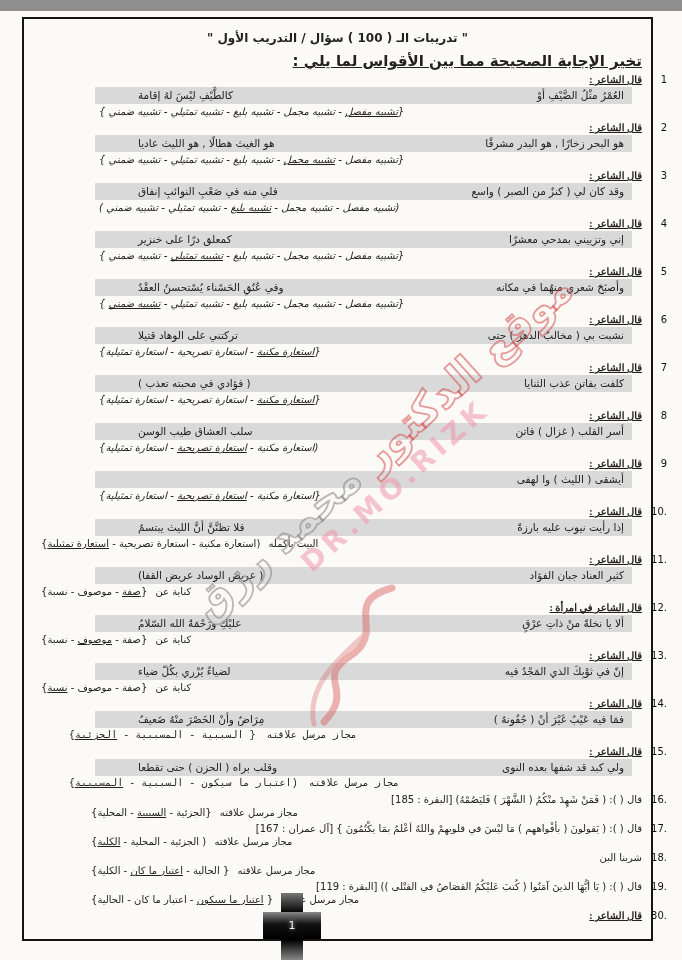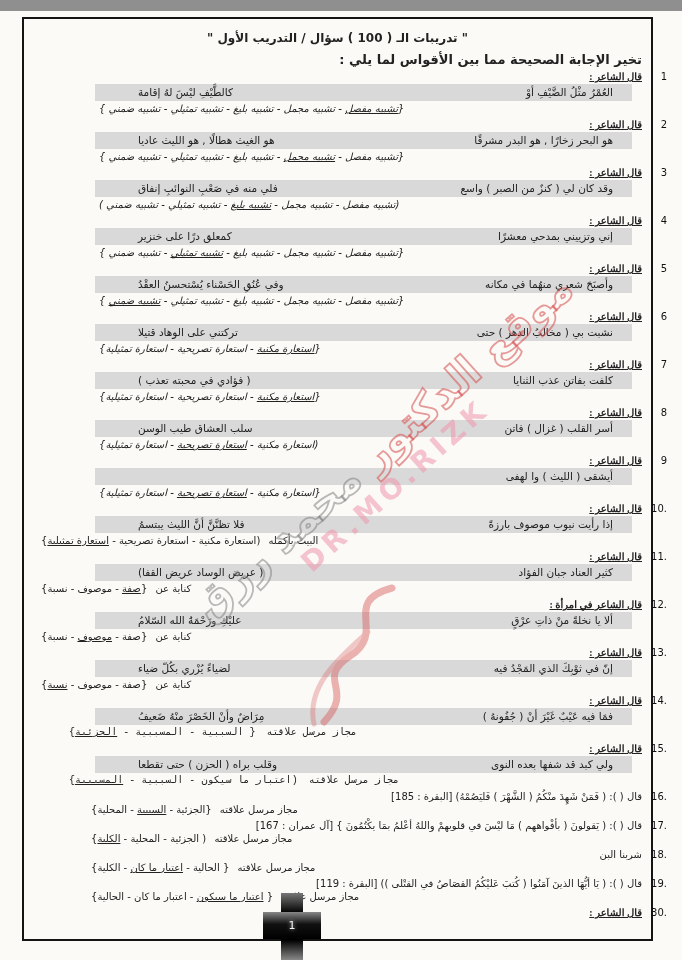--- a/index.html
+++ b/index.html
@@ -8,30 +8,30 @@
     background:#fbfaf7;color:#222;
     font-family:"DejaVu Sans", sans-serif;
   }
   .top-band{position:absolute;top:0;left:0;width:682px;height:11px;background:#8f8f8f;}
   .frame{
     position:absolute;top:17px;left:22px;width:631px;height:924px;
     border:2.5px solid #141414;box-sizing:border-box;
     padding:8px 9px 0 9px;background:transparent;
   }
   .title{direction:rtl;text-align:center;font-size:12px;font-weight:bold;margin-top:4px;}
-  .instruction{direction:rtl;text-align:right;font-size:13px;font-weight:bold;
-    margin-top:7px;margin-bottom:3px;}
+  .instruction{direction:rtl;text-align:right;font-size:15px;font-weight:bold;
+    text-decoration:underline;margin-top:7px;margin-bottom:3px;}
   .question{position:relative;direction:rtl;margin-bottom:2px;}
   .q-head{position:relative;text-align:right;font-size:10px;line-height:13px;}
   .q-num{position:absolute;right:-25px;top:0;direction:ltr;font-size:10px;color:#111;}
   .q-label{font-weight:bold;text-decoration:underline;font-family:Liberation Serif, serif;}
   .q-text{font-weight:normal;}
   .verse-bar{position:relative;height:17px;background:#d9d9d9;margin:1px 10px 1px 62px;
     font-size:10.5px;line-height:17px;}
-  .verse-right{position:absolute;right:19px;white-space:nowrap;}
+  .verse-right{position:absolute;right:8px;white-space:nowrap;}
   .verse-left{position:absolute;left:8%;width:44%;text-align:left;white-space:nowrap;}
   .options-row{direction:rtl;text-align:left;font-size:10px;line-height:14px;}
   .ind-a{padding-left:66px;font-style:italic;}
   .ind-b{padding-left:8px;}
   .ind-c{padding-left:36px;font-family:Liberation Mono, monospace;}
   .ind-d{padding-left:58px;}
   .answer{text-decoration:underline;}
   .opt-prefix{margin-left:5px;}
   
   .watermark{position:absolute;top:430px;left:150px;width:460px;
@@ -157,21 +157,21 @@
       <span class="verse-right">أيشقى ( الليث ) وا لهفى</span>
     </div>
     <div class="options-row ind-a"><span>{</span><span>استعارة مكنية</span> - <span class="answer">استعارة تصريحية</span> - <span>استعارة تمثيلية</span><span>}</span></div>
   </div>
       <div class="question">
     <div class="q-head">
       <span class="q-num">10.</span>
       <span class="q-label">قال الشاعر :</span>
     </div>
     <div class="verse-bar">
-      <span class="verse-right">إذا رأيت نيوب موصوف بارزةً</span>
+      <span class="verse-right">إذا رأيت نيوب عليه بارزةً</span>
       <span class="verse-left">فلا تظنَّنَّ أنَّ الليث يبتسمُ</span>
     </div>
     <div class="options-row ind-b"><span class="opt-prefix">البيت بأكمله</span>  <span>(</span><span>استعارة مكنية</span> - <span>استعارة تصريحية</span> - <span class="answer">استعارة تمثيلية</span><span>}</span></div>
   </div>
       <div class="question">
     <div class="q-head">
       <span class="q-num">11.</span>
       <span class="q-label">قال الشاعر :</span>
     </div>
     <div class="verse-bar">

